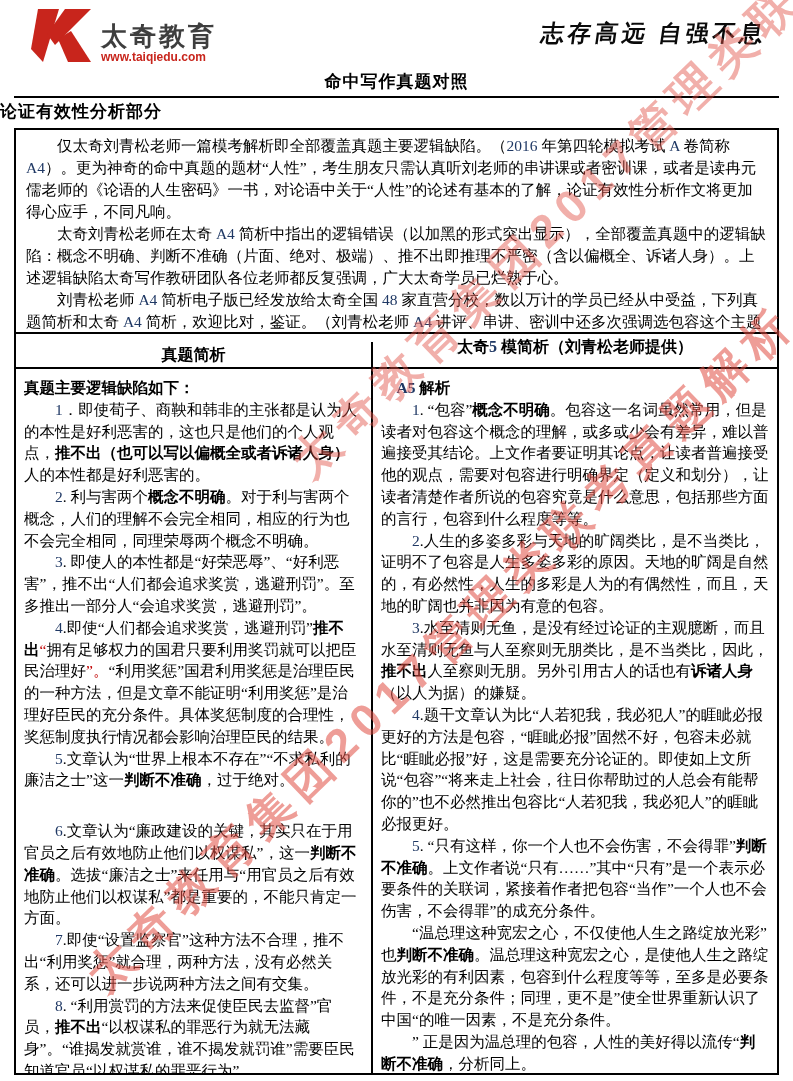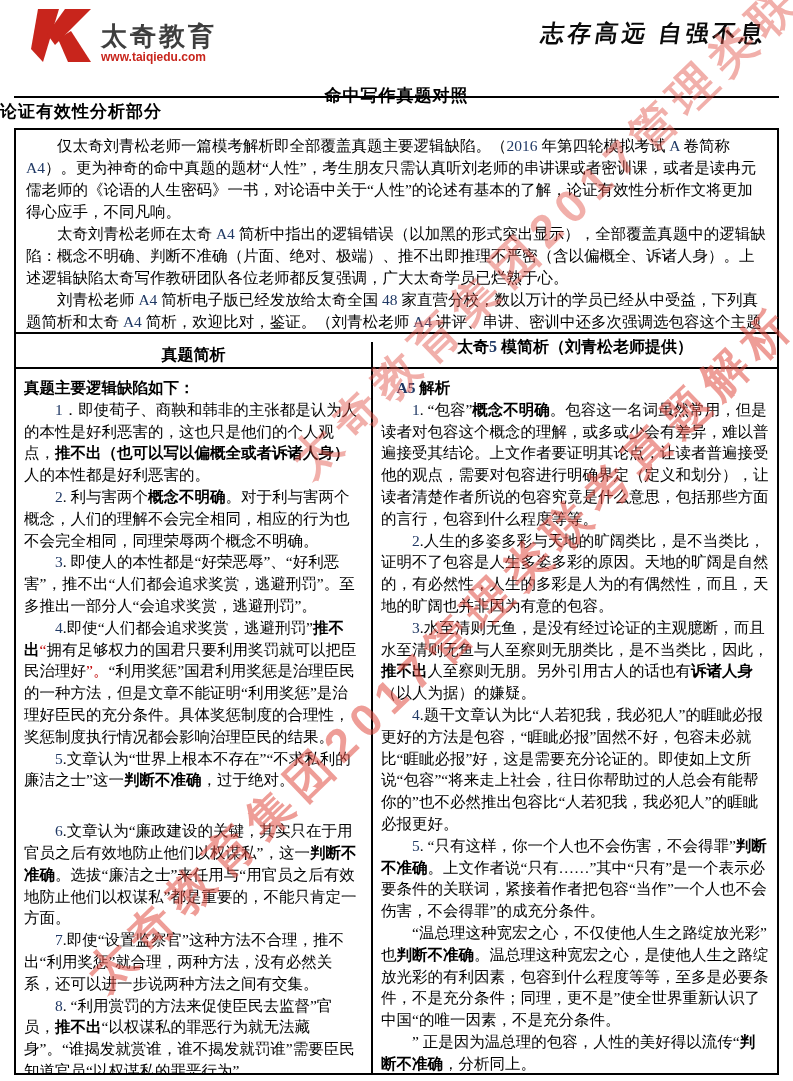--- a/index.html
+++ b/index.html
@@ -7,21 +7,21 @@
         font-family:"Liberation Serif","DejaVu Serif",serif;color:#000;}
   
   .hdr{position:absolute;top:8px;left:30px;right:26px;display:flex;justify-content:space-between;align-items:flex-start;}
   .brand{display:flex;gap:9px;align-items:flex-end;}
   .brand-text{padding-top:6px;}
   .brand-name{font-size:26px;font-weight:bold;color:#3e3e3e;letter-spacing:3px;line-height:28px;
               font-family:"Liberation Sans","DejaVu Sans",sans-serif;}
   .brand-url{font-size:12px;font-weight:bold;color:#c8251c;font-family:"Liberation Sans","DejaVu Sans",sans-serif;}
   .slogan{font-size:23px;font-weight:900;letter-spacing:4px;margin-top:10px;color:#0a0a0a;
           transform:skewX(-8deg);font-family:"Liberation Serif",serif;}
-  .title{position:absolute;top:84px;left:0;width:100%;text-align:center;font-size:17px;font-weight:bold;letter-spacing:1px;}
+  .title{position:absolute;top:70px;left:0;width:100%;text-align:center;font-size:17px;font-weight:bold;letter-spacing:1px;}
   .rule{position:absolute;top:96px;left:14px;right:14px;border-top:2px solid #000;}
   .section-title{position:absolute;top:100px;left:0;font-size:17px;font-weight:bold;letter-spacing:1px;}
   
   .outer{position:absolute;top:128px;left:14px;width:765px;bottom:6px;border:2px solid #000;
          box-sizing:border-box;display:flex;flex-direction:column;}
   .intro{height:202px;box-sizing:border-box;overflow:hidden;padding:5px 10px 0 10px;font-size:15.5px;line-height:22px;}
   .thead{display:flex;border-top:2px solid #000;border-bottom:2px solid #000;font-weight:bold;
          font-size:16px;line-height:25px;text-align:center;}
   .th{box-sizing:border-box;}
   .th.left{width:357px;border-right:2px solid #000;margin-top:8px;}

